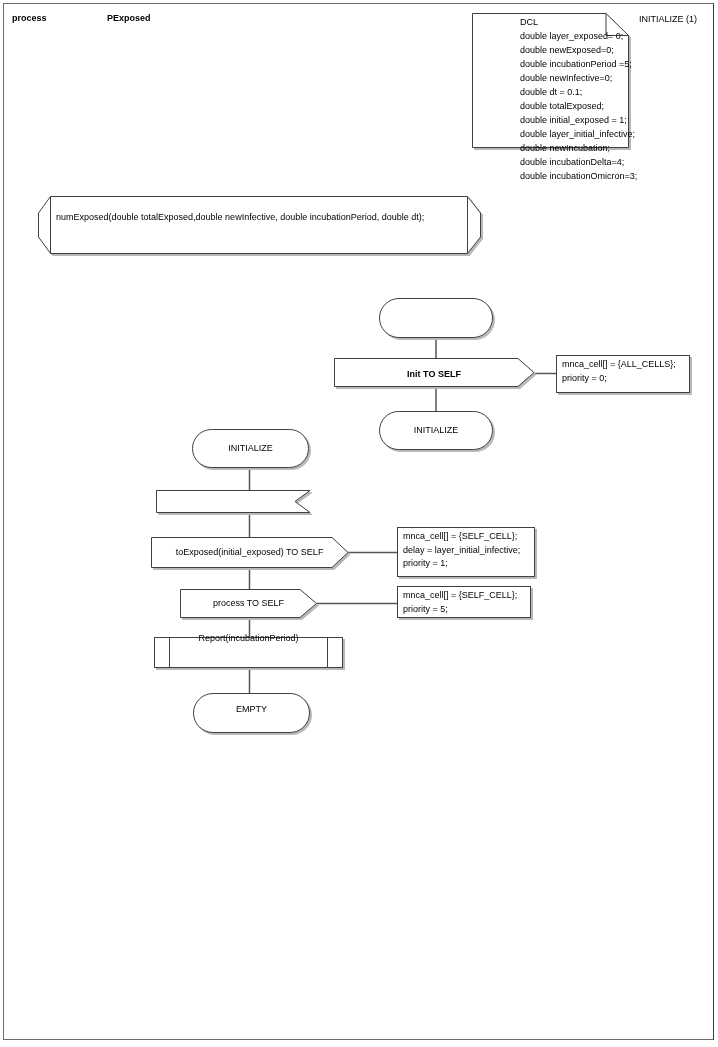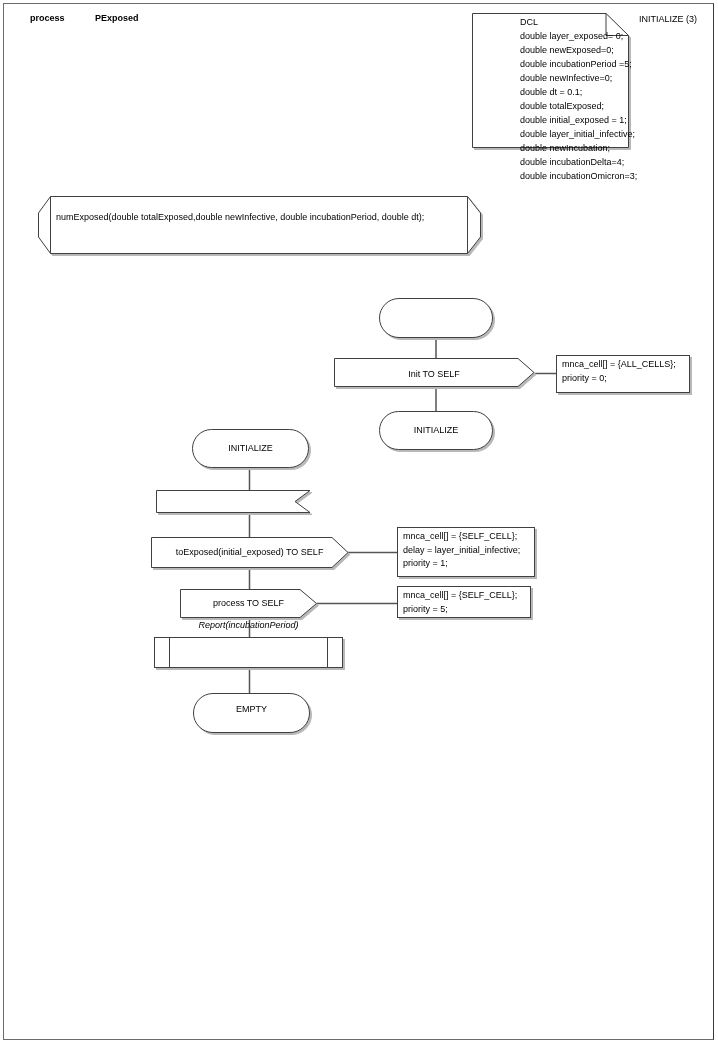--- a/index.html
+++ b/index.html
@@ -53,47 +53,47 @@
     <rect x="397.5" y="527.5" width="137" height="49" fill="#ffffff" stroke="#404040"></rect>
     <path d="M180.5,589.5 H300 L316.5,603.5 L300,617.5 H180.5 Z" fill="#ffffff" stroke="#404040"></path>
     <rect x="397.5" y="586.5" width="133" height="31" fill="#ffffff" stroke="#404040"></rect>
     <g>
       <rect x="154.5" y="637.5" width="188" height="30" fill="#ffffff" stroke="#404040"></rect>
       <path d="M169.5,637.5 V667.5 M327.5,637.5 V667.5" stroke="#404040" fill="none"></path>
     </g>
     <rect x="193.5" y="693.5" width="116" height="39" rx="19.5" fill="#ffffff" stroke="#404040"></rect>
   </svg>
 
-  <div class="hdr" style="left:30px;top:13px;">process</div>
-  <div class="hdr" style="left:71px;top:13px;padding-left:24px;">PExposed</div>
-  <div class="lbl" style="left:632px;top:13px;width:72px;height:12px;">INITIALIZE (3)</div>
+  <div class="hdr" style="left:12px;top:13px;">process</div>
+  <div class="hdr" style="left:83px;top:13px;padding-left:24px;">PExposed</div>
+  <div class="lbl" style="left:632px;top:13px;width:72px;height:12px;">INITIALIZE (1)</div>
 
   <div class="pre dcl" style="left:477px;top:15px;">DCL
 double layer_exposed= 0;
 double newExposed=0;
 double incubationPeriod =5;
 double newInfective=0;
 double dt = 0.1;
 double totalExposed;
 double initial_exposed = 1;
 double layer_initial_infective;
 double newIncubation;
 double incubationDelta=4;
 double incubationOmicron=3;</div>
 
   <div class="lbl left" style="left:56px;top:196px;width:412px;height:43px;">numExposed(double totalExposed,double newInfective, double incubationPeriod, double dt);</div>
 
-  <div class="lbl" style="left:334px;top:358px;width:200px;height:33px;">Init TO SELF</div>
+  <div class="lbl" style="left:334px;top:358px;width:200px;height:33px;font-weight:bold;">Init TO SELF</div>
   <div class="pre cmt" style="left:562px;top:358px;">mnca_cell[] = {ALL_CELLS};
 priority = 0;</div>
   <div class="lbl" style="left:379px;top:411px;width:114px;height:39px;">INITIALIZE</div>
 
   <div class="lbl" style="left:192px;top:429px;width:117px;height:39px;">INITIALIZE</div>
   <div class="lbl" style="left:151px;top:537px;width:197px;height:31px;">toExposed(initial_exposed) TO SELF</div>
   <div class="pre cmt" style="left:403px;top:530px;">mnca_cell[] = {SELF_CELL};
 delay = layer_initial_infective;
 priority = 1;</div>
   <div class="lbl" style="left:180px;top:589px;width:137px;height:29px;">process TO SELF</div>
   <div class="pre cmt" style="left:403px;top:589px;">mnca_cell[] = {SELF_CELL};
 priority = 5;</div>
-  <div class="lbl" style="left:154px;top:611px;width:189px;height:29px;font-style:italic;">Report(incubationPeriod)</div>
+  <div class="lbl" style="left:154px;top:624px;width:189px;height:29px;">Report(incubationPeriod)</div>
   <div class="lbl" style="left:193px;top:693px;width:117px;height:32px;">EMPTY</div>
 </div>
 
 </body></html>

